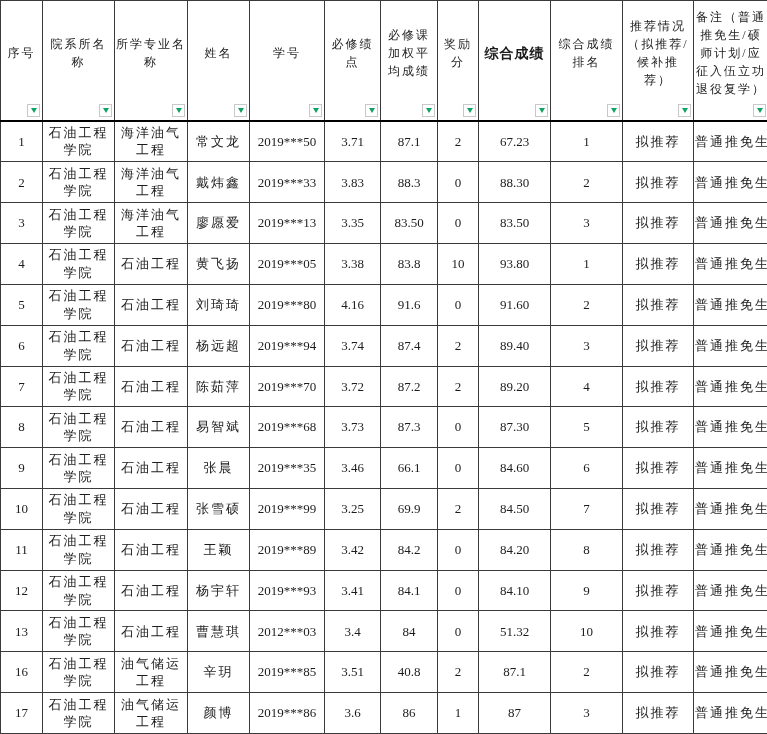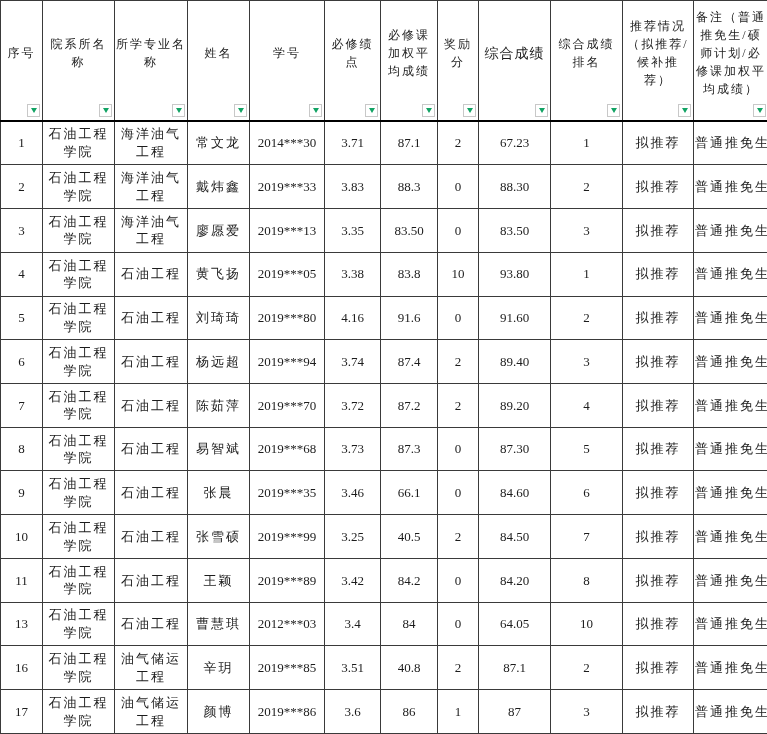--- a/index.html
+++ b/index.html
@@ -16,21 +16,21 @@
     border: 1px solid #3a3a3a; padding: 0; text-align: center;
     vertical-align: middle; overflow: hidden; box-sizing: border-box;
   }
   .grid thead th {
     height: 120px; position: relative; font-weight: normal;
     font-size: 12px; letter-spacing: 2px; line-height: 1.5;
     padding: 2px 1px 16px 1px; border-bottom: 2px solid #000;
     background: #ffffff;
   }
   .grid thead th.hdr-bold {
-    font-weight: normal; font-size: 14px; letter-spacing: 1px;
+    font-weight: bold; font-size: 14px; letter-spacing: 1px;
     font-family: "Liberation Sans", "DejaVu Sans", sans-serif;
   }
   .hlabel { display: inline-block; }
   .grid tbody td { font-size: 13px; line-height: 1.35; padding: 1px 1px; }
   
   .grid tbody td:nth-child(2), .grid tbody td:nth-child(3),
   .grid tbody td:nth-child(4), .grid tbody td:nth-child(11) { letter-spacing: 2px; }
   .grid tbody td:nth-child(12) { letter-spacing: 2px; white-space: nowrap; margin-left: 12px; }
   .filter-btn {
     position: absolute; right: 2px; bottom: 3px; width: 13px; height: 13px;
@@ -90,32 +90,32 @@
             </span></th>
           <th class="hdr-bold"><span class="hlabel">综合成绩</span><span class="filter-btn">
               <span class="filter-arrow"></span>
             </span></th>
           <th><span class="hlabel">综合成绩排名</span><span class="filter-btn">
               <span class="filter-arrow"></span>
             </span></th>
           <th><span class="hlabel">推荐情况（拟推荐/候补推荐）</span><span class="filter-btn">
               <span class="filter-arrow"></span>
             </span></th>
-          <th><span class="hlabel">备注（普通推免生/硕师计划/必修课加权平均成绩）</span><span class="filter-btn">
+          <th><span class="hlabel">备注（普通推免生/硕师计划/应征入伍立功退役复学）</span><span class="filter-btn">
               <span class="filter-arrow"></span>
             </span></th>
         </tr>
     </thead>
     <tbody id="body-rows">
         <tr>
           <td>1</td>
           <td>石油工程学院</td>
           <td>海洋油气工程</td>
           <td>常文龙</td>
-          <td>2014***30</td>
+          <td>2019***50</td>
           <td>3.71</td>
           <td>87.1</td>
           <td>2</td>
           <td>67.23</td>
           <td>1</td>
           <td>拟推荐</td>
           <td>普通推免生</td>
         </tr>
         <tr>
           <td>2</td>
@@ -229,21 +229,21 @@
           <td>拟推荐</td>
           <td>普通推免生</td>
         </tr>
         <tr>
           <td>10</td>
           <td>石油工程学院</td>
           <td>石油工程</td>
           <td>张雪硕</td>
           <td>2019***99</td>
           <td>3.25</td>
-          <td>40.5</td>
+          <td>69.9</td>
           <td>2</td>
           <td>84.50</td>
           <td>7</td>
           <td>拟推荐</td>
           <td>普通推免生</td>
         </tr>
         <tr>
           <td>11</td>
           <td>石油工程学院</td>
           <td>石油工程</td>
@@ -251,29 +251,43 @@
           <td>2019***89</td>
           <td>3.42</td>
           <td>84.2</td>
           <td>0</td>
           <td>84.20</td>
           <td>8</td>
           <td>拟推荐</td>
           <td>普通推免生</td>
         </tr>
         <tr>
+          <td>12</td>
+          <td>石油工程学院</td>
+          <td>石油工程</td>
+          <td>杨宇轩</td>
+          <td>2019***93</td>
+          <td>3.41</td>
+          <td>84.1</td>
+          <td>0</td>
+          <td>84.10</td>
+          <td>9</td>
+          <td>拟推荐</td>
+          <td>普通推免生</td>
+        </tr>
+        <tr>
           <td>13</td>
           <td>石油工程学院</td>
           <td>石油工程</td>
           <td>曹慧琪</td>
           <td>2012***03</td>
           <td>3.4</td>
           <td>84</td>
           <td>0</td>
-          <td>64.05</td>
+          <td>51.32</td>
           <td>10</td>
           <td>拟推荐</td>
           <td>普通推免生</td>
         </tr>
         <tr>
           <td>16</td>
           <td>石油工程学院</td>
           <td>油气储运工程</td>
           <td>辛玥</td>
           <td>2019***85</td>

